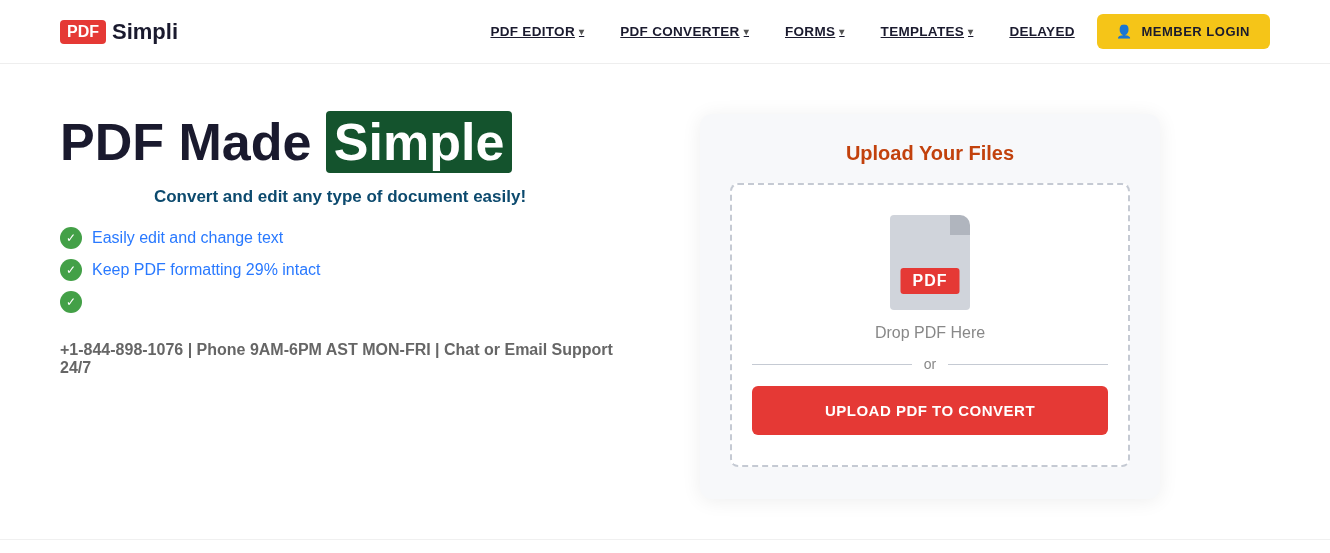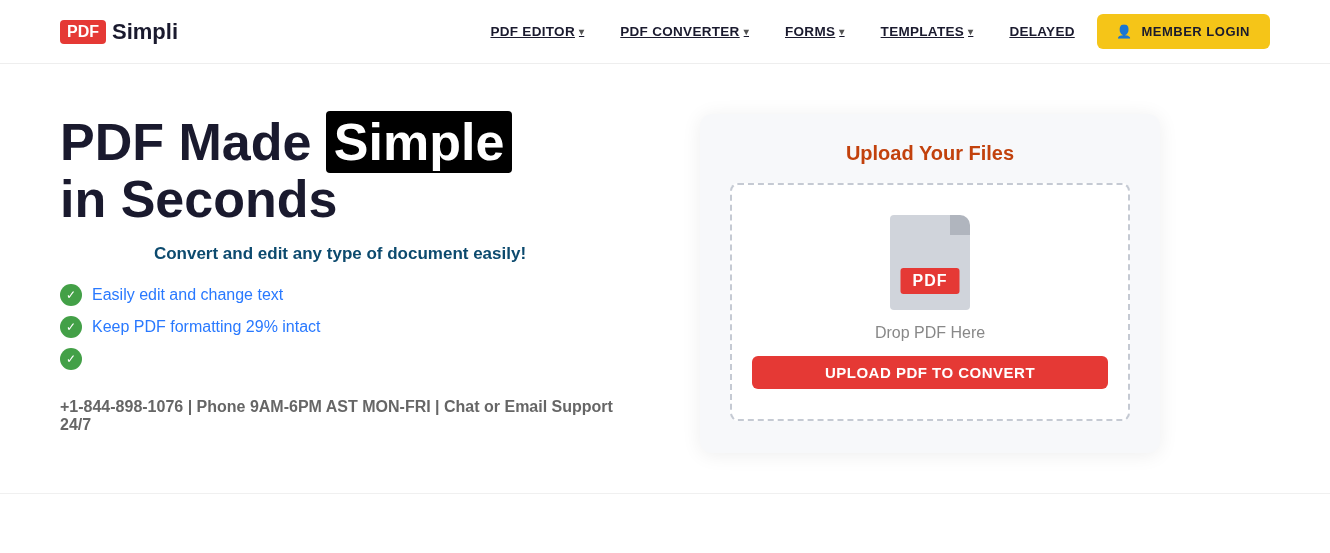--- a/index.html
+++ b/index.html
@@ -89,21 +89,21 @@
       max-width: 560px;
     }
     .hero-title {
       font-size: 52px;
       font-weight: 900;
       line-height: 1.1;
       color: #1a1a2e;
       margin-bottom: 16px;
     }
     .hero-title .highlight {
-      background: #000000;
+      background: #14532d;
       color: #fff;
       padding: 2px 8px;
       border-radius: 4px;
     }
     .hero-subtitle {
       font-size: 17px;
       font-weight: 700;
       color: #0c4a6e;
       margin-bottom: 20px;
       text-align: center;
@@ -230,21 +230,21 @@
     .or-text {
       font-size: 14px;
       color: #888;
       font-weight: 500;
     }
     .upload-btn {
       background: #e53935;
       color: #fff;
       font-weight: 700;
       font-size: 15px;
-      padding: 8px 30px;
+      padding: 16px 30px;
       border-radius: 6px;
       cursor: pointer;
       border: none;
       letter-spacing: 0.5px;
       text-transform: uppercase;
       width: 100%;
       text-align: center;
     }
 
     
@@ -289,21 +289,20 @@
       <span>MEMBER LOGIN</span>
     </button>
   </nav>
 </header>
 
 <div class="main-content">
 
   <div class="left-section">
     <h1 class="hero-title">
       <span>PDF Made </span><span class="highlight">Simple</span><br>
-      <span>in Seconds</span>
     </h1>
     <p class="hero-subtitle">Convert and edit any type of document easily!</p>
     <ul class="feature-list">
       <li>
         <span class="check-icon">✓</span>
         <span>Easily edit and change text</span>
       </li>
       <li>
         <span class="check-icon">✓</span>
         <span>Keep PDF formatting 29% intact</span>
@@ -317,20 +316,25 @@
 
   <div class="right-section">
     <h2 class="upload-title">Upload Your Files</h2>
     <div class="drop-zone">
       <div class="pdf-icon-wrap">
         <div class="pdf-icon-body"></div>
         <div class="pdf-icon-fold"></div>
         <div class="pdf-label">PDF</div>
       </div>
       <span class="drop-text">Drop PDF Here</span>
+      <div class="or-divider">
+        <div class="or-line"></div>
+        <span class="or-text">or</span>
+        <div class="or-line"></div>
+      </div>
       <button class="upload-btn">UPLOAD PDF TO CONVERT</button>
     </div>
   </div>
 
 </div>
 
 <div class="bottom-section">
   
 </div>
 

